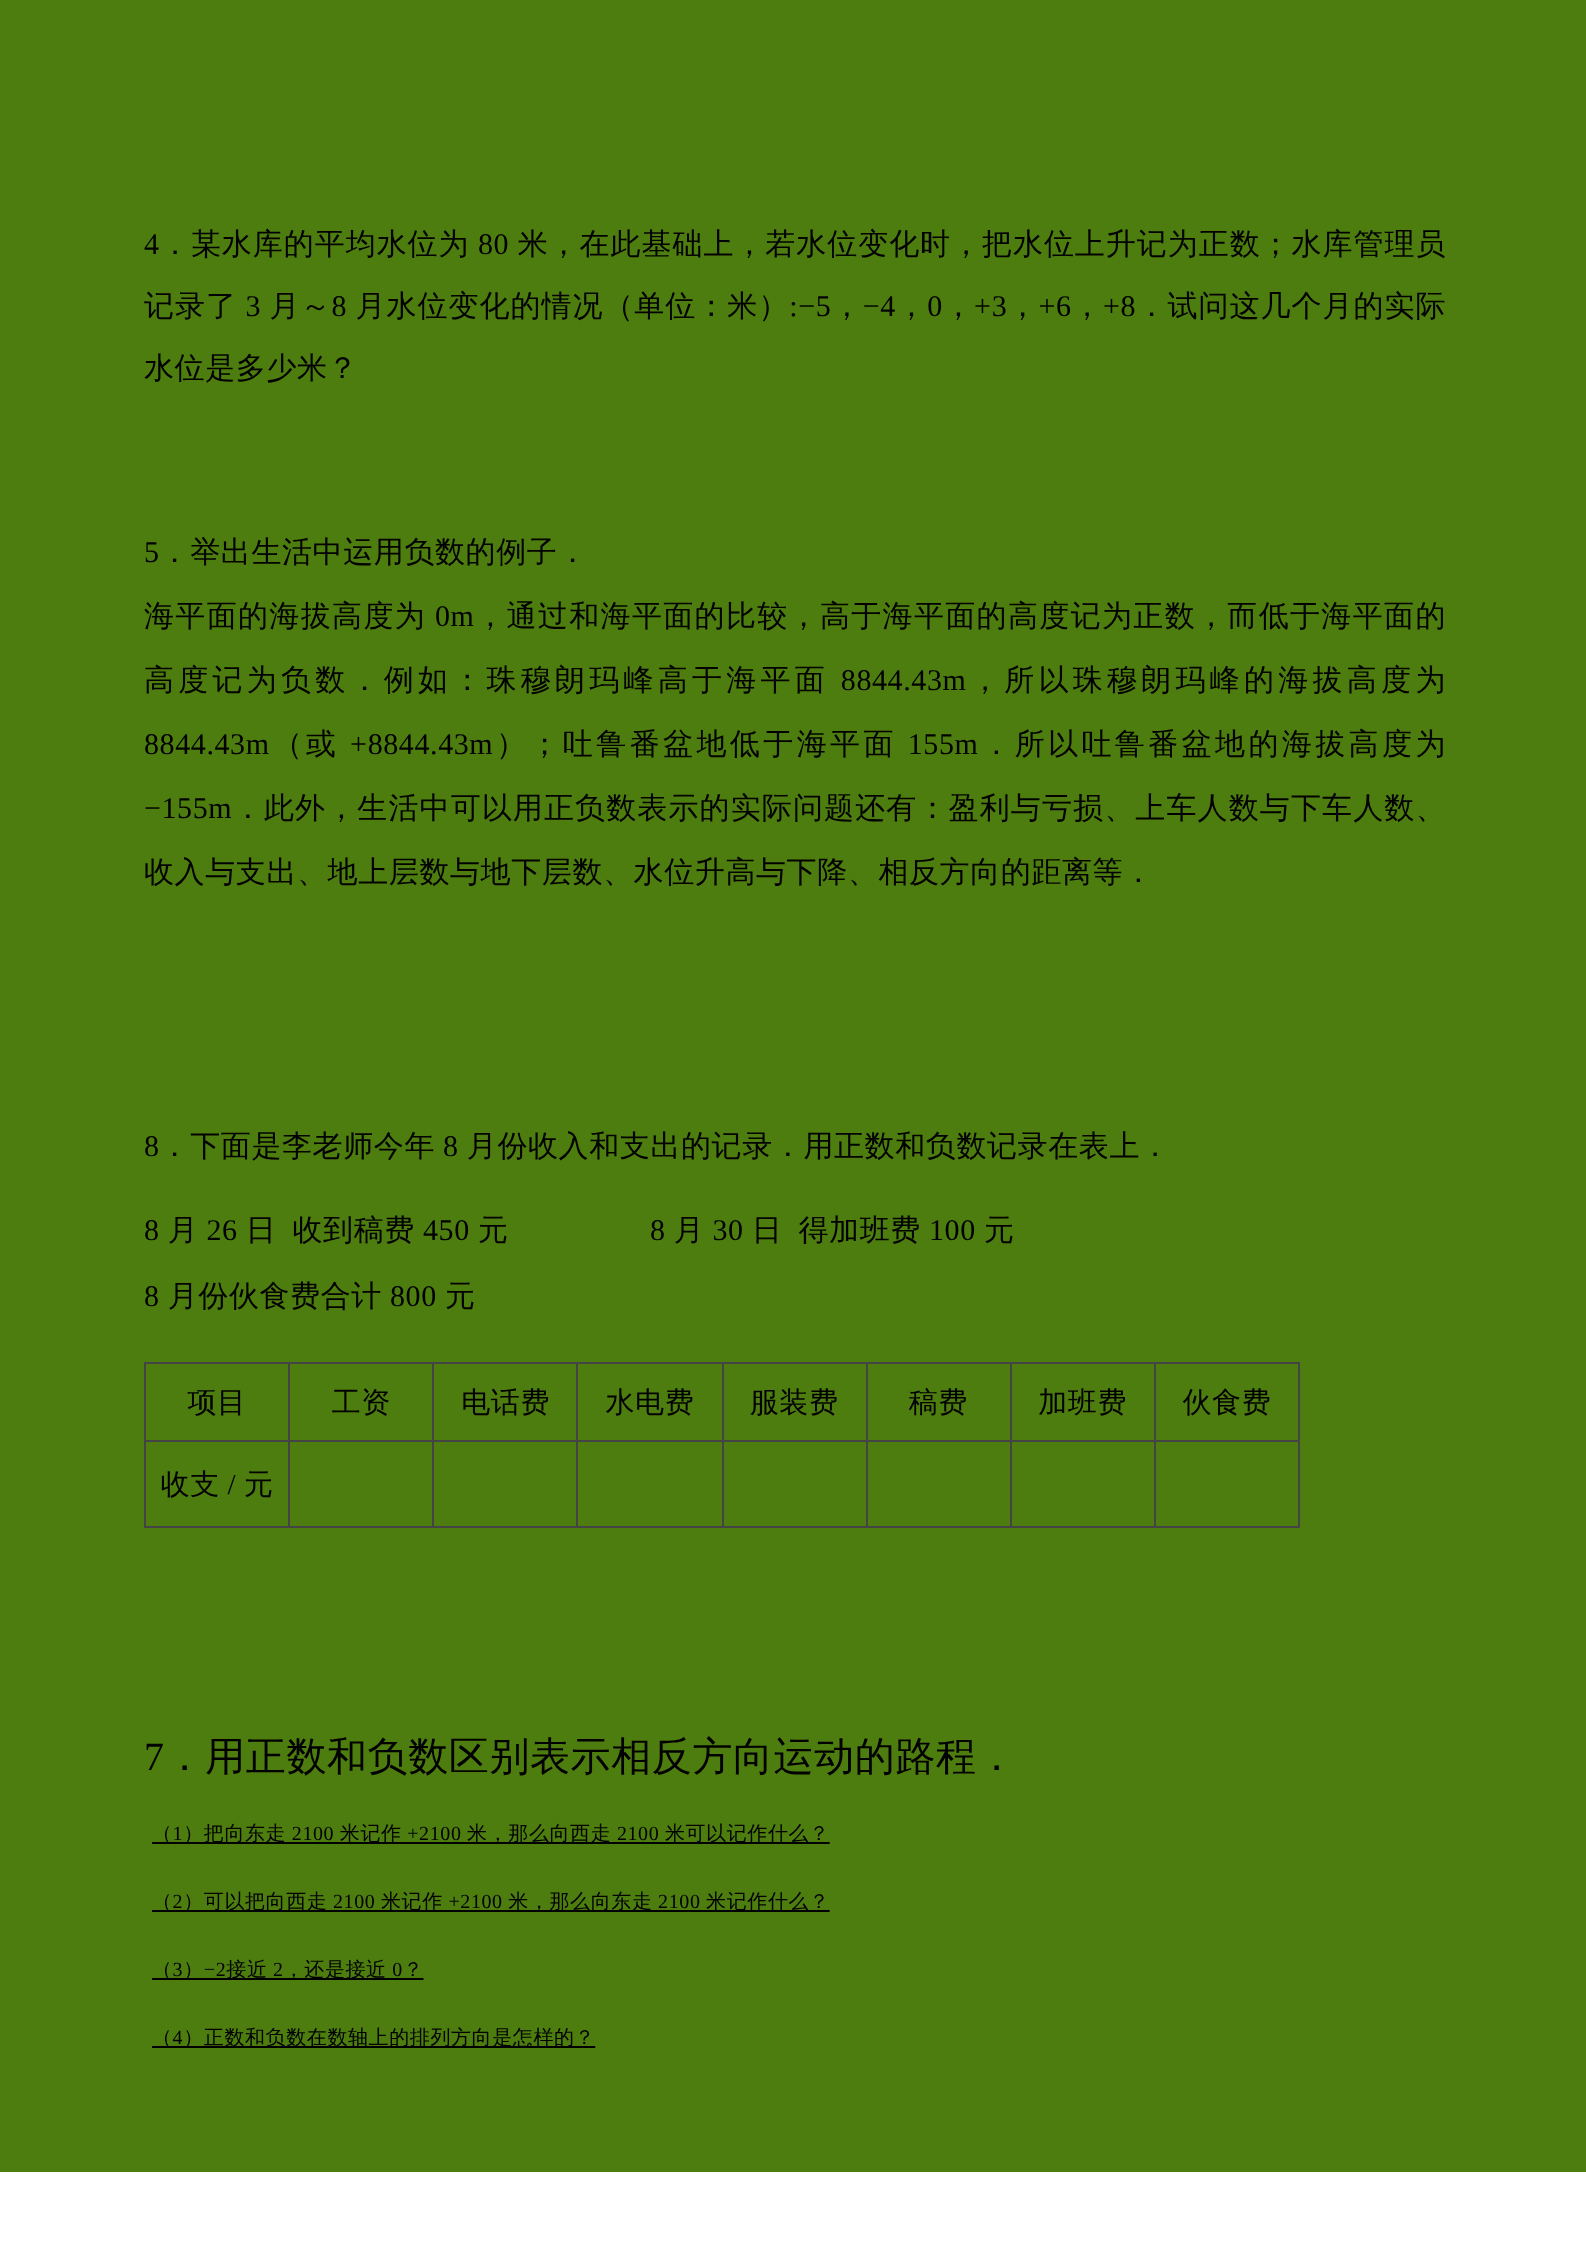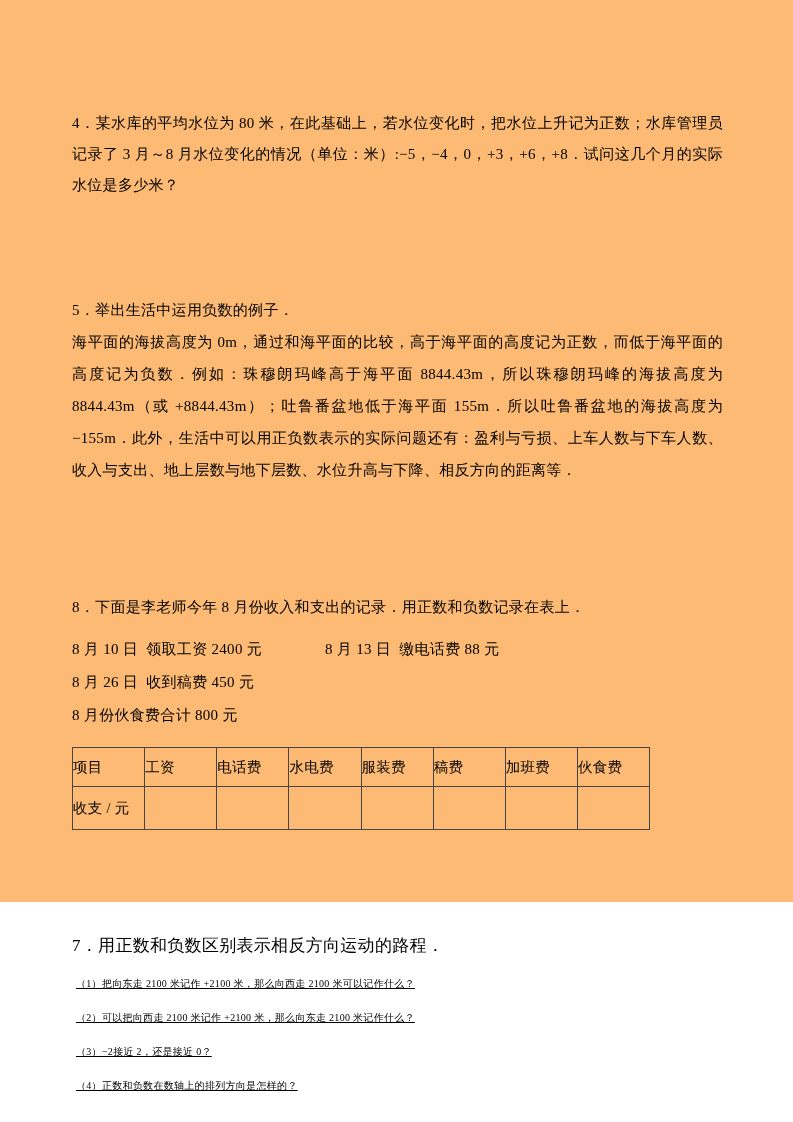--- a/index.html
+++ b/index.html
@@ -7,86 +7,84 @@
   body {
     width: 793px;
     height: 1122px;
     font-family: "Liberation Serif", "DejaVu Serif", serif;
     color: #000000;
     overflow: hidden;
   }
   .page {
     position: relative;
     width: 793px;
-    height: 902px;
-    background: #fdba74;
+    height: 1086px;
+    background: #4d7c0f;
     padding: 108px 70px 0 72px;
   }
   .para {
     font-size: 15px;
     line-height: 31px;
     text-align: justify;
     letter-spacing: 0.3px;
   }
-  .q5-block { margin-top: 93px; }
+  .q5-block { margin-top: 60px; }
   .q5-block .para { line-height: 32px; }
   .q6-block { margin-top: 106px; }
   .q6-title { font-size: 15px; line-height: 31px; letter-spacing: 0.3px; }
   .records { margin-top: 10px; }
   .record-row {
     display: flex;
     font-size: 15px;
     line-height: 33px;
     letter-spacing: 0.3px;
   }
   .record-left { width: 253px; flex: 0 0 253px; white-space: pre; }
   .record-right { white-space: pre; }
   .expense-table {
     margin-top: 15px;
     border-collapse: collapse;
     table-layout: fixed;
     width: 578px;
   }
   .expense-table td {
     border: 1px solid #444444;
+    text-align: center;
     vertical-align: middle;
     font-size: 14.5px;
     letter-spacing: 0.3px;
   }
   .expense-table tr.hdr td { height: 39px; }
   .expense-table tr.val td { height: 43px; border-radius: 15px; }
   .q7-block { margin-top: 100px; }
-  .q7-title { font-size: 17px; line-height: 31px; letter-spacing: 0.3px; }
+  .q7-title { font-size: 20px; line-height: 31px; letter-spacing: 0.3px; }
   .q7-items { margin-top: 6px; padding-left: 4px; }
   .q7-item { font-size: 10px; line-height: 34px; letter-spacing: 0.3px; text-decoration: underline; }
 </style>
 </head>
 <body>
 
 <div class="page">
 
   <p class="para">4．某水库的平均水位为 80 米，在此基础上，若水位变化时，把水位上升记为正数；水库管理员记录了 3 月～8 月水位变化的情况（单位：米）:−5，−4，0，+3，+6，+8．试问这几个月的实际水位是多少米？</p>
 
   <div class="q5-block">
     <p class="para">5．举出生活中运用负数的例子．</p>
     <p class="para">海平面的海拔高度为 0m，通过和海平面的比较，高于海平面的高度记为正数，而低于海平面的高度记为负数．例如：珠穆朗玛峰高于海平面 8844.43m，所以珠穆朗玛峰的海拔高度为 8844.43m（或 +8844.43m）；吐鲁番盆地低于海平面 155m．所以吐鲁番盆地的海拔高度为 −155m．此外，生活中可以用正负数表示的实际问题还有：盈利与亏损、上车人数与下车人数、收入与支出、地上层数与地下层数、水位升高与下降、相反方向的距离等．</p>
   </div>
 
   <div class="q6-block">
     <p class="q6-title">8．下面是李老师今年 8 月份收入和支出的记录．用正数和负数记录在表上．</p>
 
     <div class="records">
       <div class="record-row">
-        <span class="record-left">8 月 10 日  领取工资 2400 元</span>
-        <span class="record-right">8 月 13 日  缴电话费 88 元</span>
-      </div>
-      <div class="record-row">
       </div>
       <div class="record-row">
         <span class="record-left">8 月 26 日  收到稿费 450 元</span>
+        <span class="record-right">8 月 30 日  得加班费 100 元</span>
       </div>
       <div class="record-row">
         <span class="record-left">8 月份伙食费合计 800 元</span>
         <span class="record-right"></span>
       </div>
     </div>
 
     <table class="expense-table">
       <tbody>
         <tr class="hdr">

